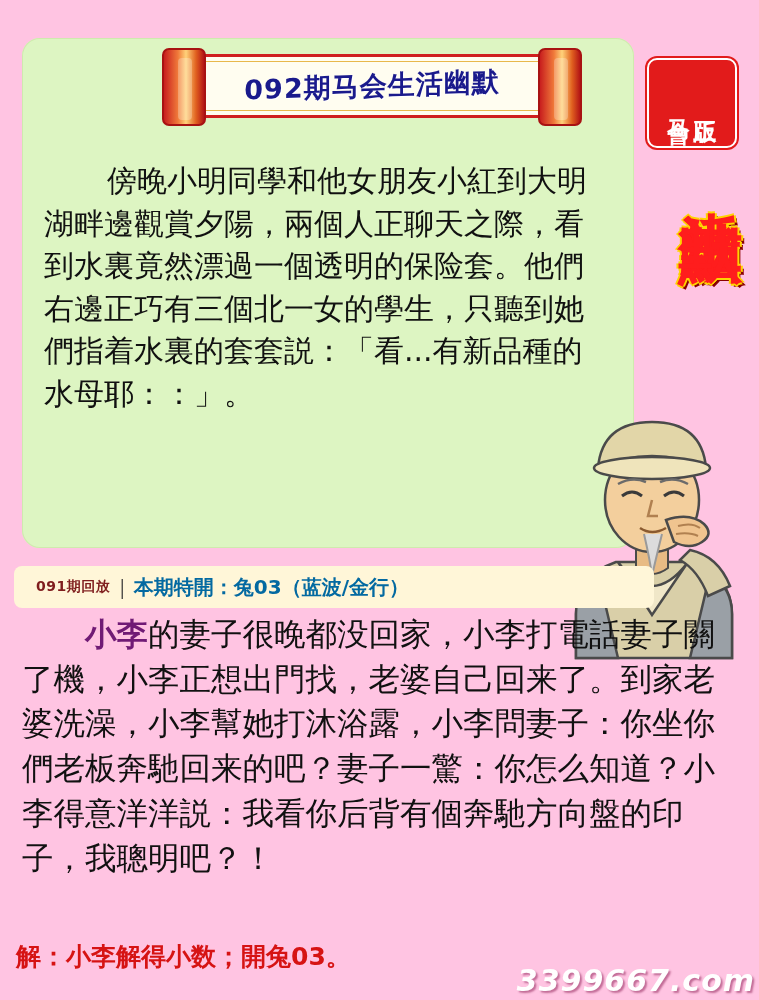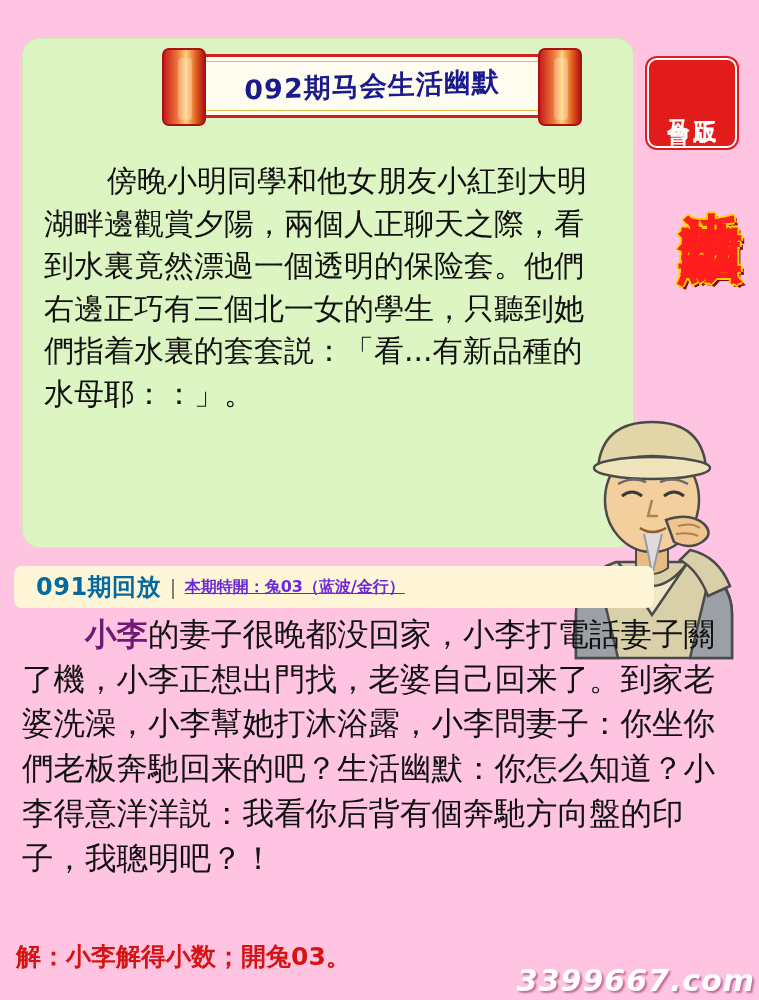--- a/index.html
+++ b/index.html
@@ -168,35 +168,34 @@
     width: 640px;
     height: 42px;
     background: #fff6d8;
     border-radius: 8px;
     display: flex;
     align-items: center;
     padding-left: 22px;
     box-sizing: border-box;
   }
   .mid-bar .recap {
-    font-size: 24px;
-    color: #0369a1;
+    font-size: 14px;
+    color: #7f1d1d;
     font-weight: bold;
     letter-spacing: 0.5px;
   }
   .mid-bar .sep {
     color: #333;
     margin: 0 2px;
     font-size: 20px;
   }
   .mid-bar .special {
-    font-size: 16px;
-    color: #6d28d9;
-    font-weight: bold;
-    text-decoration: underline;
+    font-size: 20px;
+    color: #0369a1;
+    font-weight: bold;
   }
   
   .bottom-text {
     position: absolute;
     left: 22px;
     top: 612px;
     width: 712px;
     font-size: 31.5px;
     line-height: 1.42;
     color: #111;
@@ -287,19 +286,19 @@
 
     <path d="M150 150 Q178 156 190 186 L168 196 Q158 170 140 160 Z" fill="#d9cfa8" stroke="#4a4a4a" stroke-width="2.5"></path>
   </svg>
 
   <div class="mid-bar">
     <span class="recap">091期回放</span>
     <span class="sep">｜</span>
     <span class="special">本期特開：兔03（蓝波/金行）</span>
   </div>
 
-  <div class="bottom-text"><span class="hl">小李</span><span>的妻子很晚都没回家，小李打電話妻子關了機，小李正想出門找，老婆自己回来了。到家老婆洗澡，小李幫她打沐浴露，小李問妻子：你坐你們老板奔馳回来的吧？生活幽默：你怎么知道？小李得意洋洋説：我看你后背有個奔馳方向盤的印子，我聰明吧？！</span></div>
+  <div class="bottom-text"><span class="hl">小李</span><span>的妻子很晚都没回家，小李打電話妻子關了機，小李正想出門找，老婆自己回来了。到家老婆洗澡，小李幫她打沐浴露，小李問妻子：你坐你們老板奔馳回来的吧？妻子一驚：你怎么知道？小李得意洋洋説：我看你后背有個奔馳方向盤的印子，我聰明吧？！</span></div>
 
   <div class="answer-line"><span class="ans-hl">解：</span><span class="ans-hl">小李解得小数；開兔03。</span></div>
 
   <div class="watermark">3399667.com</div>
 
 </div>
 
 </body></html>

